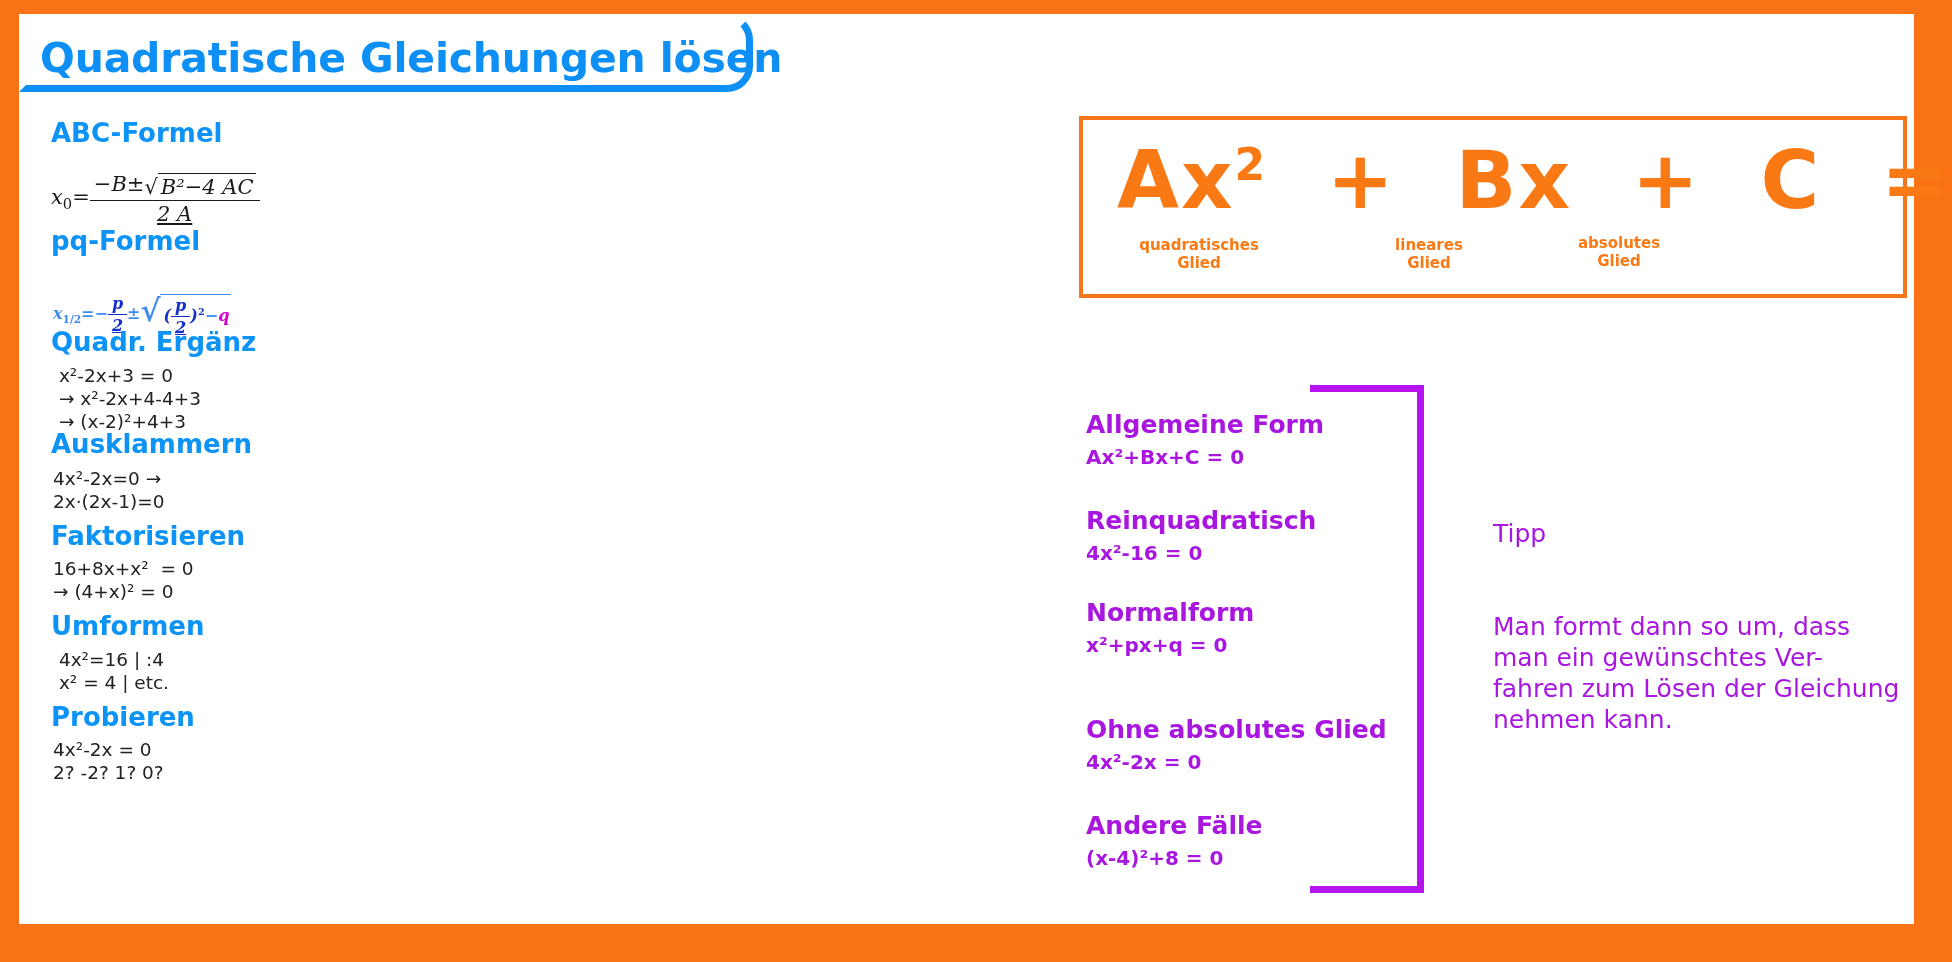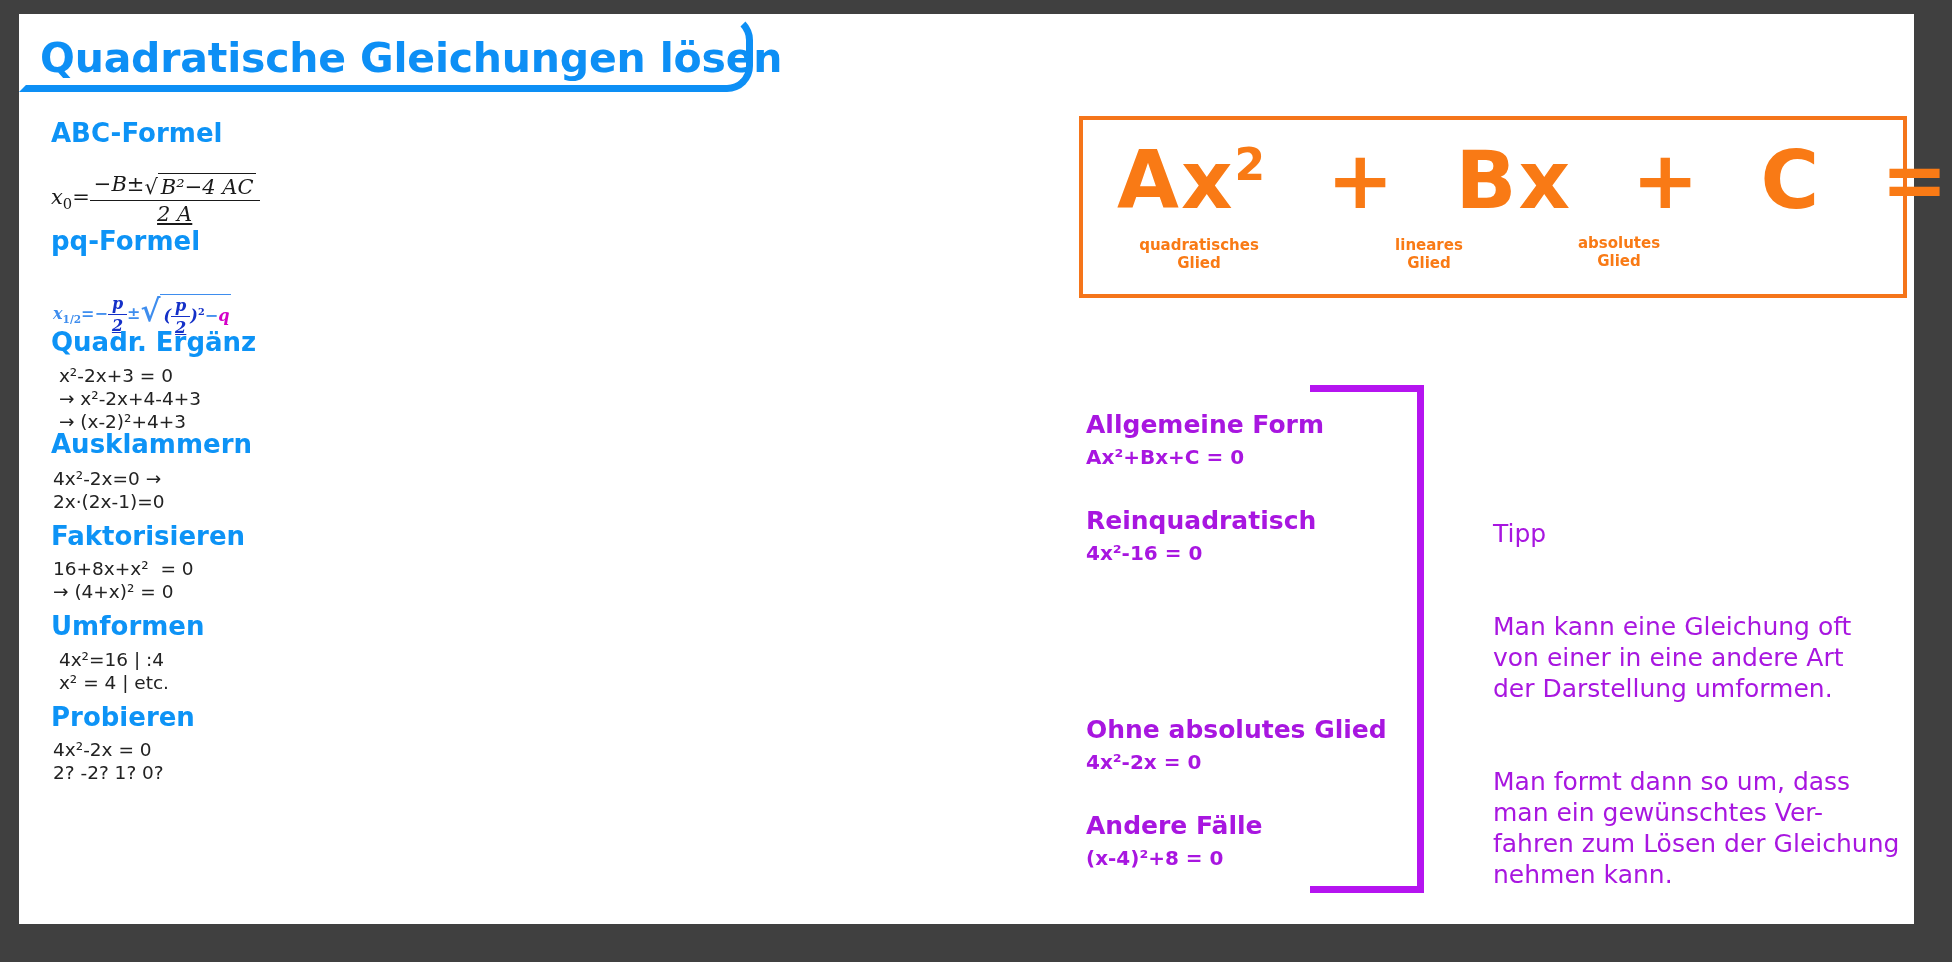--- a/index.html
+++ b/index.html
@@ -12,21 +12,21 @@
     height: 962px;
     overflow: hidden;
     font-family: "DejaVu Sans", sans-serif;
   }
 
   
   #page {
     position: relative;
     width: 1952px;
     height: 962px;
-    background: #404040;
+    background: #f97316;
     box-sizing: border-box;
   }
   #canvas {
     position: absolute;
     left: 19px;
     top: 14px;
     width: 1895px;
     height: 910px;
     background: #ffffff;
   }
@@ -272,34 +272,35 @@
     <div id="purple-bracket"></div>
 
     <div class="pf-item" style="left:1067px; top:395px;">
       <div class="pf-title">Allgemeine Form</div>
       <div class="pf-eq">Ax²+Bx+C = 0</div>
     </div>
     <div class="pf-item" style="left:1067px; top:491px;">
       <div class="pf-title">Reinquadratisch</div>
       <div class="pf-eq">4x²-16 = 0</div>
     </div>
+    <div class="pf-item" style="left:1067px; top:583px;">
+      <div class="pf-title">Normalform</div>
+      <div class="pf-eq">x²+px+q = 0</div>
+    </div>
     <div class="pf-item" style="left:1067px; top:700px;">
       <div class="pf-title">Ohne absolutes Glied</div>
       <div class="pf-eq">4x²-2x = 0</div>
     </div>
     <div class="pf-item" style="left:1067px; top:796px;">
       <div class="pf-title">Andere Fälle</div>
       <div class="pf-eq">(x-4)²+8 = 0</div>
     </div>
 
     <div id="tipp-block">
       <div id="tipp-title">Tipp</div>
-      <div class="tipp-para">Man kann eine Gleichung oft
-von einer in eine andere Art
-der Darstellung umformen.</div>
       <div class="tipp-para">Man formt dann so um, dass
 man ein gewünschtes Ver-
 fahren zum Lösen der Gleichung
 nehmen kann.</div>
     </div>
 
   </div>
 </div>
 
 </body></html>

